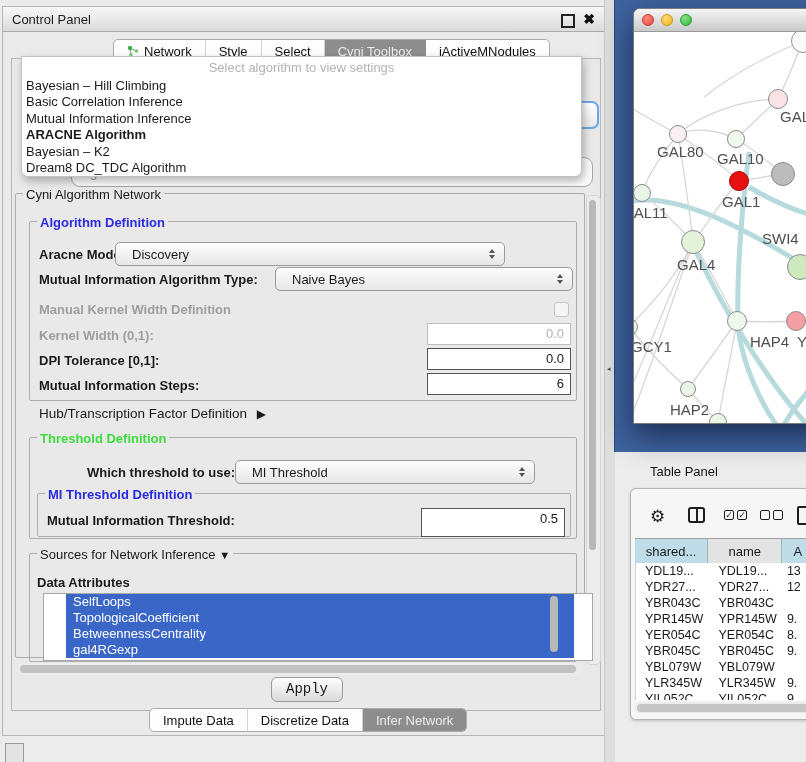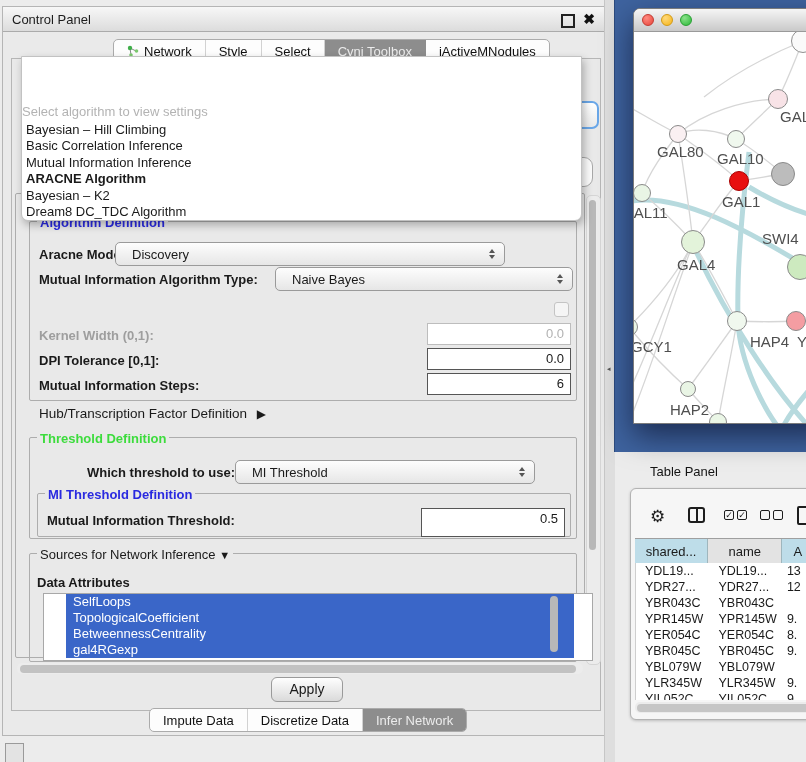--- a/index.html
+++ b/index.html
@@ -26,22 +26,22 @@
       background:#e9e9e9;}
   
   .ghost-combo{left:68px;top:150px;width:522px;height:30px;border:1px solid #a8a8a8;
       border-radius:9px;background:#fbfbfb;color:#9b9b9b;font-size:13px;
       line-height:30px;padding-left:18px;box-sizing:border-box;}
   .focus-combo{left:570px;top:94px;width:26px;height:28px;border:2px solid #6aa7e8;
       border-radius:7px;background:linear-gradient(#ffffff,#e9e9e9);box-sizing:border-box;}
   
   .dropdown{left:18px;top:49px;width:559px;background:#ffffff;border:1px solid #c2c2c2;
       border-radius:0 0 7px 7px;box-shadow:2px 4px 8px rgba(0,0,0,.28);z-index:30;}
-  .dd-placeholder{height:18px;color:#b3b3b3;font-size:13px;
-      padding-top:3px;margin-top:44px;}
+  .dd-placeholder{height:18px;text-align:center;color:#b3b3b3;font-size:13px;
+      padding-top:3px;}
   .dd-item{height:16.4px;font-size:13px;padding-left:4px;line-height:16.4px;
       white-space:nowrap;}
   .dd-item.sel{font-weight:bold;}
   
   .groupbox{position:absolute;border:1px solid #adadad;border-radius:2px;}
   .grouplabel{position:absolute;font-size:13px;background:#e9e9e9;padding:0 3px;
       white-space:nowrap;}
   .fieldlabel{position:absolute;font-size:13px;font-weight:bold;white-space:nowrap;}
   .combo{position:absolute;border:1px solid #9a9a9a;border-radius:5px;
       background:linear-gradient(#fdfdfd,#e6e6e6);font-size:13px;
@@ -54,21 +54,21 @@
   .numfield{position:absolute;background:#fff;font-size:13px;text-align:right;
       box-sizing:border-box;padding:2px 6px 0 0;}
   .vscroll{position:absolute;background:#ececec;border:1px solid #d5d5d5;border-radius:5px;}
   .vthumb{position:absolute;background:#b8b8b8;border-radius:5px;}
   .hscroll{position:absolute;background:#ececec;border-radius:5px;}
   .hthumb{position:absolute;background:#c2c2c2;border-radius:5px;}
   .attr-list{position:absolute;background:#fff;border:1px solid #a8a8a8;overflow:hidden;padding-left:22px;}
   .attr-item{height:16px;line-height:16px;font-size:13px;color:#fff;
       padding-left:7px;margin-right:18px;}
   .btn{position:absolute;border:1px solid #9a9a9a;border-radius:6px;
-      background:linear-gradient(#fefefe,#dadada);font-size:14px;text-align:center;}
+      background:linear-gradient(#fefefe,#dadada);font-size:14px;text-align:center;font-family:Liberation Mono, monospace;}
   
   .desktop{left:614px;top:0;width:192px;height:452px;background:#3e639f;
       border-left:1px solid #2c4b7e;}
   .netwin{left:18px;top:8px;width:200px;height:416px;background:#fff;
       border-radius:7px 7px 0 0;box-shadow:0 12px 30px rgba(0,0,20,.55);
       border:1px solid #7b7b7b;box-sizing:border-box;}
   .netwin-titlebar{left:0;top:0;width:100%;height:23px;
       background:linear-gradient(#f5f5f5,#c9c9c9);border-bottom:1px solid #9a9a9a;
       border-radius:6px 6px 0 0;display:flex;align-items:center;padding-left:8px;
       gap:7px;box-sizing:border-box;}
@@ -176,20 +176,21 @@
 
     <span class="fieldlabel" style="left:36px;top:265px;">Mutual Information Algorithm Type:</span>
     <div class="combo" style="left:272px;top:260px;width:298px;height:24px;">
       <span>Naive Bayes</span>
       <span class="updown">
         <i class="tri-up"></i>
           <i class="tri-down"></i>
         </span>
     </div>
 
+    <span class="fieldlabel" style="left:36px;top:295px;color:#9e9e9e;">Manual Kernel Width Definition</span>
     <span class="abs" style="left:551px;top:295px;width:13px;height:13px;border:1px solid #c4c4c4;
           border-radius:3px;background:#f5f5f5;"></span>
 
     <span class="fieldlabel" style="left:36px;top:321px;color:#9e9e9e;">Kernel Width (0,1):</span>
     <div class="numfield" style="left:424px;top:316px;width:144px;height:22px;
           border:1px solid #bdbdbd;color:#b2b2b2;">0.0</div>
 
     <span class="fieldlabel" style="left:36px;top:346px;">DPI Tolerance [0,1]:</span>
     <div class="numfield" style="left:424px;top:341px;width:144px;height:22px;
           border:1.5px solid #555;">0.0</div>

